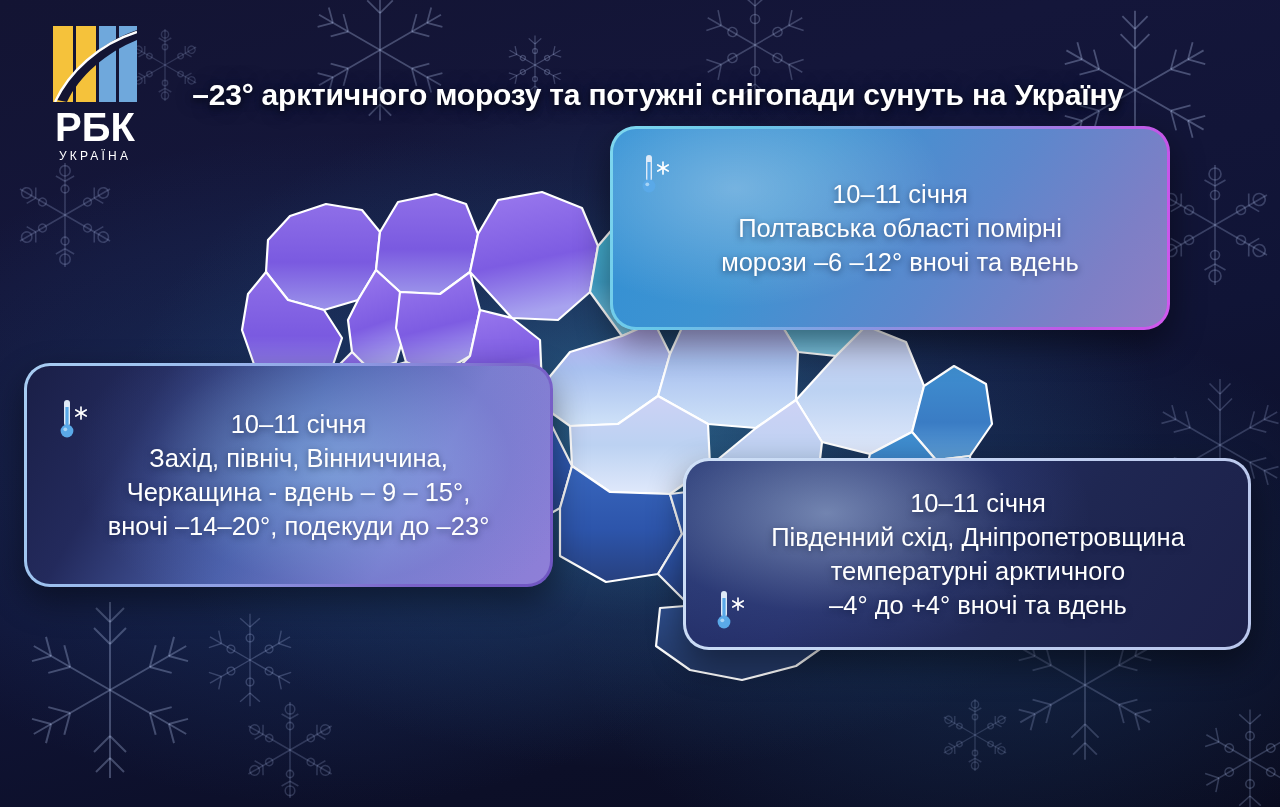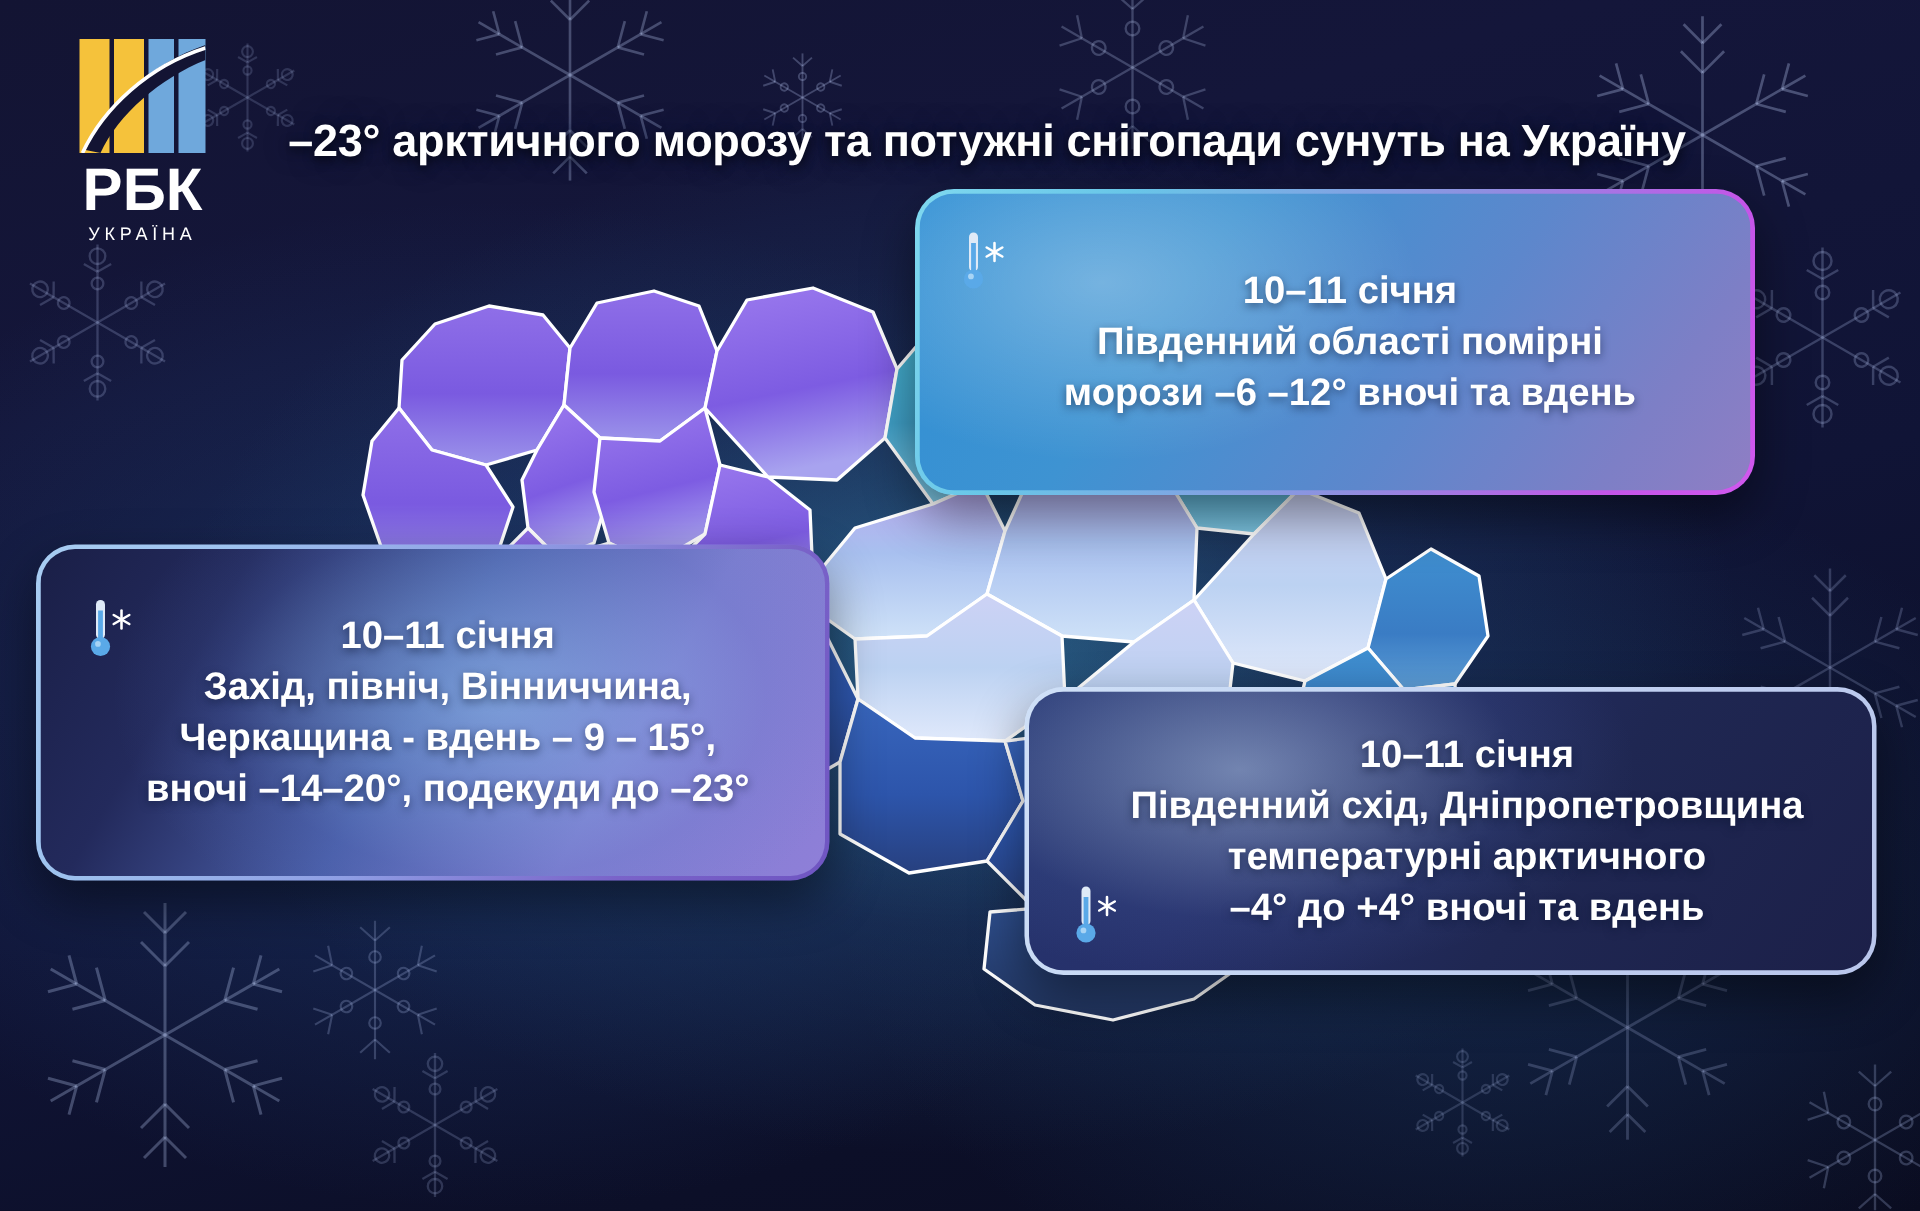--- a/index.html
+++ b/index.html
@@ -74,21 +74,21 @@
   }
   .card-inner {
     width:100%; height:100%;
     border-radius:23px;
     display:flex; align-items:center; justify-content:center;
     position:relative;
     overflow:hidden;
   }
   .card-text {
     color:#ffffff;
-    font-weight:bold;
+    font-weight:normal;
     text-align:center;
     line-height:1.34;
     position:relative; z-index:2;
     text-shadow:0 2px 6px rgba(10,20,50,0.55);
   }
   .thermo { position:absolute; z-index:3; }
 
   
   #card-kirovohrad {
     left:610px; top:126px; width:560px; height:204px;
@@ -421,21 +421,21 @@
         <circle cx="10" cy="33" r="6.4" fill="#5aa9e8"></circle>
         <circle cx="8.3" cy="31.3" r="1.9" fill="#a8d4f5"></circle>
         <g stroke="#ffffff" stroke-width="1.7" stroke-linecap="round">
           <line x1="24" y1="9" x2="24" y2="21"></line>
             <line x1="18.8" y1="12" x2="29.2" y2="18"></line>
             <line x1="29.2" y1="12" x2="18.8" y2="18"></line>
         </g>
       </svg>
       <div class="card-text">
         <div>10–11 січня</div>
-        <div>Південний області помірні</div>
+        <div>Полтавська області помірні</div>
         <div>морози –6 –12° вночі та вдень</div>
       </div>
     </div>
   </div>
 
   <div class="card" id="card-west">
     <div class="card-inner">
       <svg class="thermo" width="34" height="44" viewBox="0 0 34 44">
         <rect x="7" y="2" width="6" height="26" rx="3" fill="#dfeaf7"></rect>
         <rect x="8.4" y="9" width="3.2" height="19" fill="#5aa9e8"></rect>

